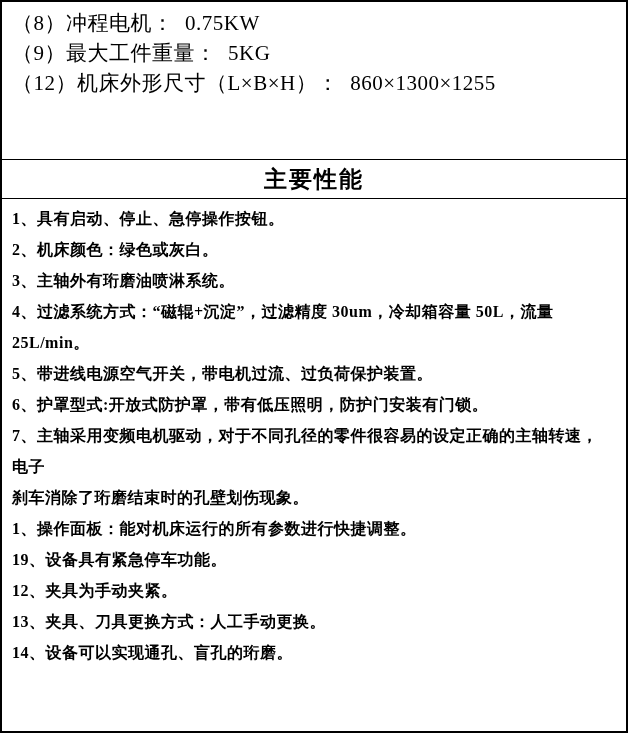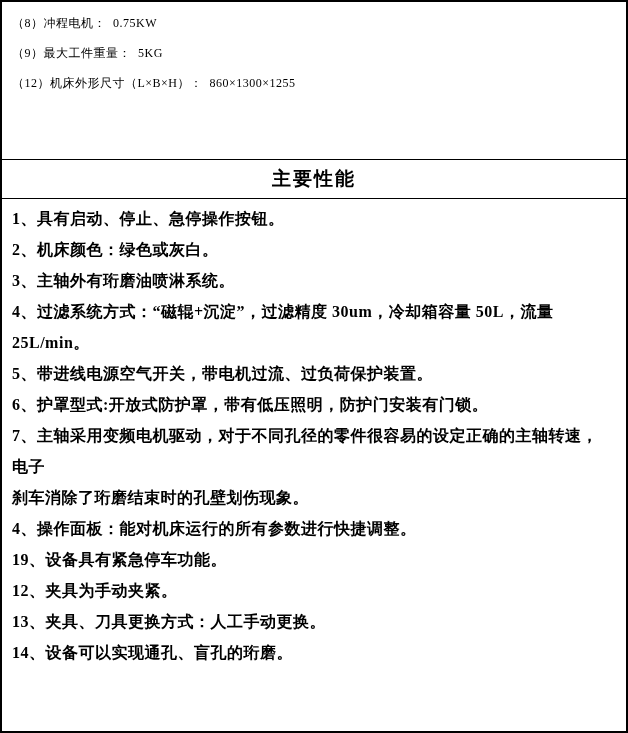--- a/index.html
+++ b/index.html
@@ -22,36 +22,36 @@
     flex-direction: column;
   }
   .specs {
     box-sizing: border-box;
     height: 158px;
     border-bottom: 1px solid #000000;
     padding: 6px 8px 0 10px;
   }
   .specs p {
     margin: 0;
-    font-size: 12px;
+    font-size: 21px;
     line-height: 30.2px;
     letter-spacing: 0.5px;
     white-space: pre-wrap;
   }
   .header-row {
     box-sizing: border-box;
     height: 39px;
     border-bottom: 1px solid #000000;
     display: flex;
     align-items: center;
     justify-content: center;
   }
   .header-row h2 {
     margin: 0;
-    font-size: 19px;
+    font-size: 23px;
     font-weight: bold;
     letter-spacing: 2px;
   }
   .perf {
     box-sizing: border-box;
     flex: 1;
     padding: 4px 8px 0 10px;
   }
   .perf p {
     margin: 0;
@@ -79,21 +79,21 @@
 
   <section class="perf">
     <p>1、具有启动、停止、急停操作按钮。</p>
     <p>2、机床颜色：绿色或灰白。</p>
     <p>3、主轴外有珩磨油喷淋系统。</p>
     <p>4、过滤系统方式：“磁辊+沉淀”，过滤精度 30um，冷却箱容量 50L，流量 25L/min。</p>
     <p>5、带进线电源空气开关，带电机过流、过负荷保护装置。</p>
     <p>6、护罩型式:开放式防护罩，带有低压照明，防护门安装有门锁。</p>
     <p>7、主轴采用变频电机驱动，对于不同孔径的零件很容易的设定正确的主轴转速，  电子
 刹车消除了珩磨结束时的孔壁划伤现象。</p>
-    <p>4、操作面板：能对机床运行的所有参数进行快捷调整。</p>
+    <p>1、操作面板：能对机床运行的所有参数进行快捷调整。</p>
     <p>19、设备具有紧急停车功能。</p>
     <p>12、夹具为手动夹紧。</p>
     <p>13、夹具、刀具更换方式：人工手动更换。</p>
     <p>14、设备可以实现通孔、盲孔的珩磨。</p>
 
   </section>
 
 </div>
 
 </body></html>

